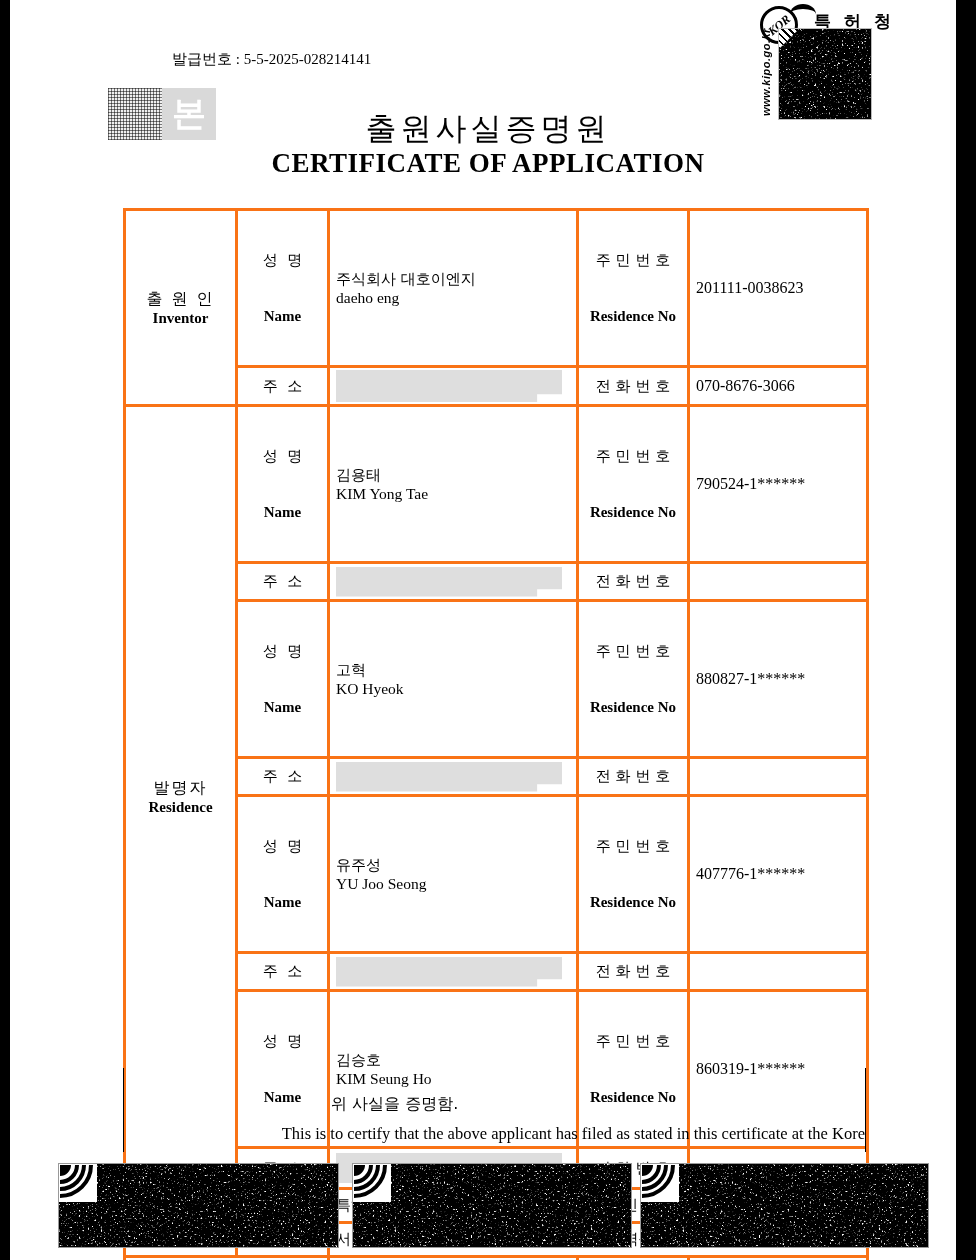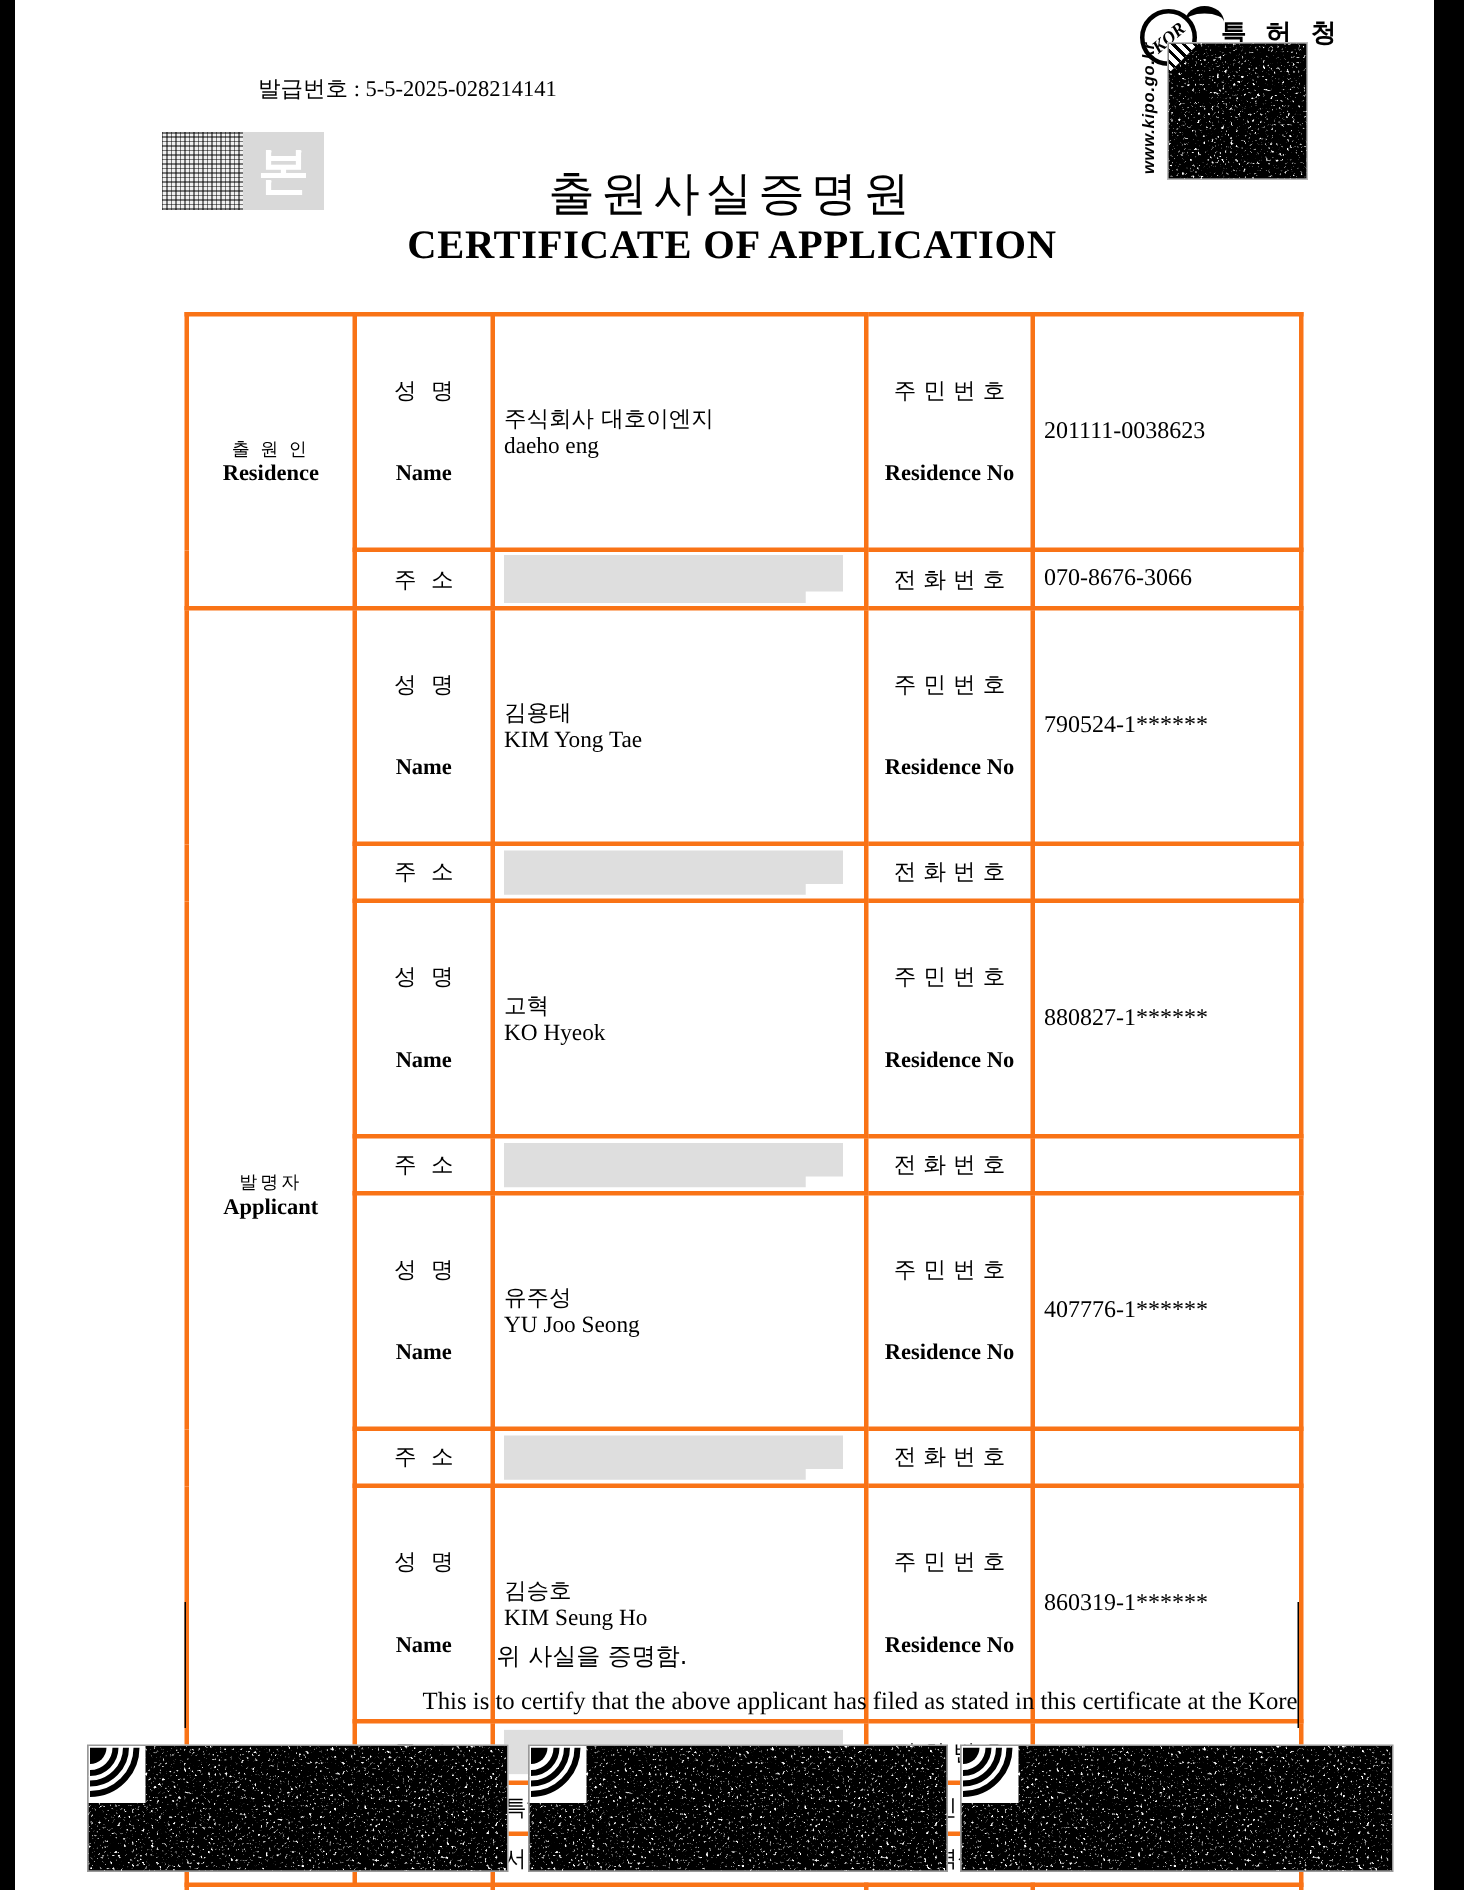--- a/index.html
+++ b/index.html
@@ -37,21 +37,21 @@
   #kipo-bc{position:absolute;left:26px;top:26px;width:92px;height:90px;border:1px solid #bbb;background:#fff;}
   #kipo-bc svg{display:block;width:100%;height:100%;}
   #kipo-hatch{position:absolute;left:0;top:0;width:20px;height:20px;
       background:repeating-linear-gradient(45deg,#000 0 2px,#fff 2px 5px);
       clip-path:polygon(0 0,100% 0,0 100%);}
 
   
   #cert-table{position:absolute;left:123px;top:208px;border-collapse:collapse;table-layout:fixed;width:743px;}
   #cert-table td{border:3px solid #f97316;padding:2px 6px;vertical-align:middle;overflow:hidden;}
   .c-head{text-align:center;}
-  .hd-ko{font-size:12px;letter-spacing:2px;font-family:Liberation Serif, serif;}
+  .hd-ko{font-size:16px;letter-spacing:2px;}
   .hd-en{font-family:"Liberation Serif",serif;font-weight:bold;font-size:15px;}
   .c-lab{text-align:center;white-space:pre-wrap;font-size:15px;line-height:1.25;}
   .lab-ko{font-size:15px;white-space:pre-wrap;}
   .lab-en{font-family:"Liberation Serif",serif;font-weight:bold;font-size:15px;}
   .v-ko{font-size:15px;}
   .v-en{font-family:Liberation Serif, serif;font-size:15.5px;}
   .v-serif{font-family:"Liberation Serif",serif;font-size:16px;}
   .r-appname{height:44px;}.r-appaddr{height:39px;}
   .r-invname{height:46px;}.r-invaddr{height:38px;}.r-invaddr4{height:41px;}
   .r-agent{height:34px;}
@@ -115,21 +115,21 @@
         <col style="width:92px">
         <col style="width:249px">
         <col style="width:111px">
         <col style="width:179px">
       </colgroup>
 
     <tbody>
         <tr class="r-appname">
       <td rowspan="2" class="c-head">
         <div class="hd-ko">출 원 인</div>
-        <div class="hd-en">Residence</div>
+        <div class="hd-en">Inventor</div>
       </td>
       <td class="c-lab">
         <div class="lab-ko">성  명</div>
         <div class="lab-en">Name</div>
       </td>
       <td>
         <div class="v-ko">주식회사 대호이엔지</div>
         <div class="v-en">daeho eng</div>
       </td>
       <td class="c-lab">
@@ -143,21 +143,21 @@
       <td>
             <div class="redact tall"></div>
           </td>
       <td class="c-lab">전 화 번 호</td>
       <td class="v-serif">070-8676-3066</td>
     </tr>
 
     <tr class="r-invname">
       <td rowspan="8" class="c-head">
         <div class="hd-ko">발명자</div>
-        <div class="hd-en">Applicant</div>
+        <div class="hd-en">Residence</div>
       </td>
       <td class="c-lab">
         <div class="lab-ko">성  명</div>
         <div class="lab-en">Name</div>
       </td>
       <td>
         <div class="v-ko">김용태</div>
         <div class="v-en">KIM Yong Tae</div>
       </td>
       <td class="c-lab">

